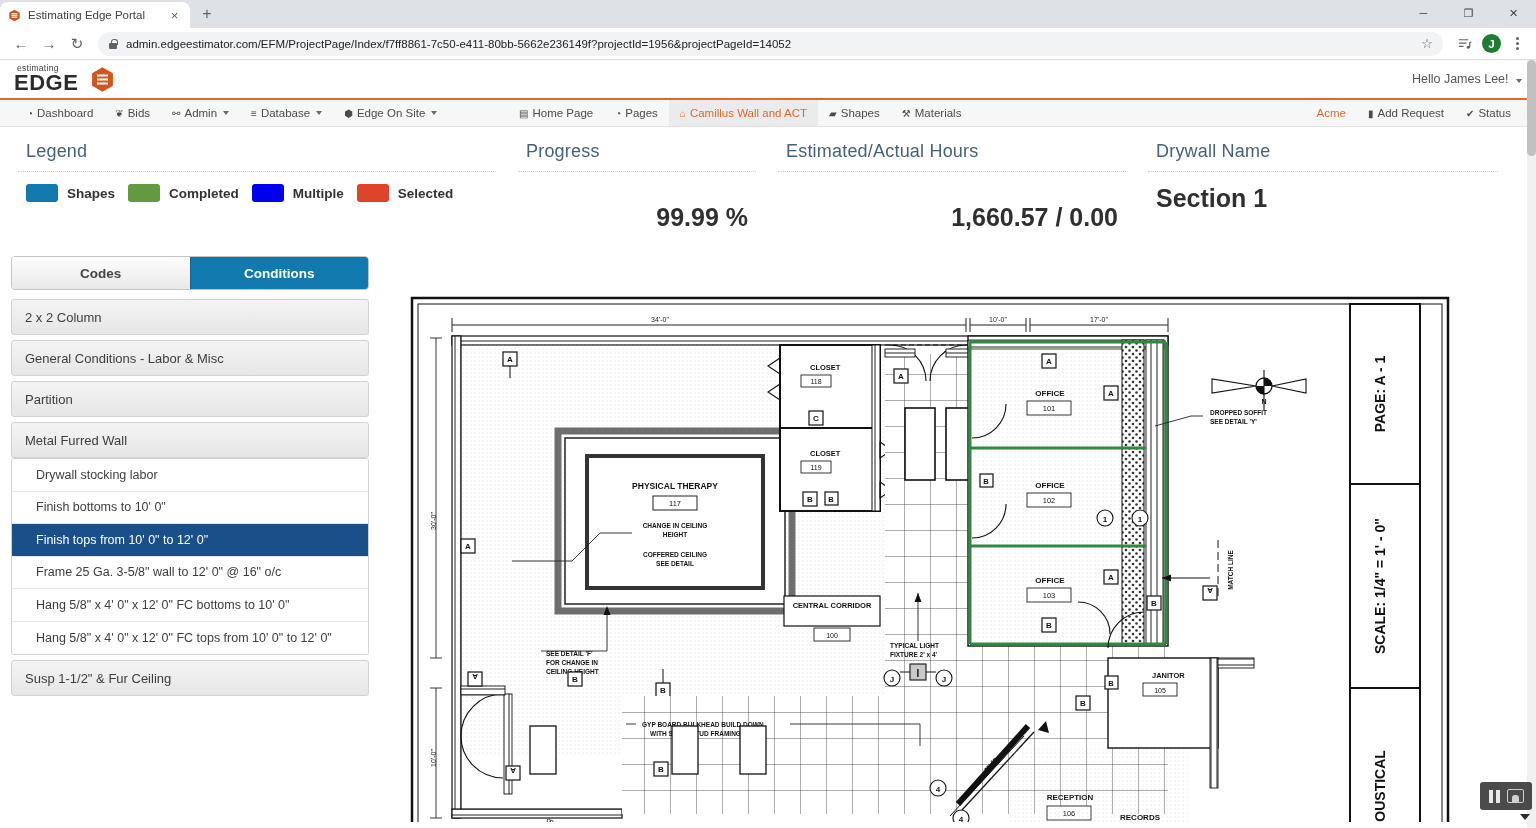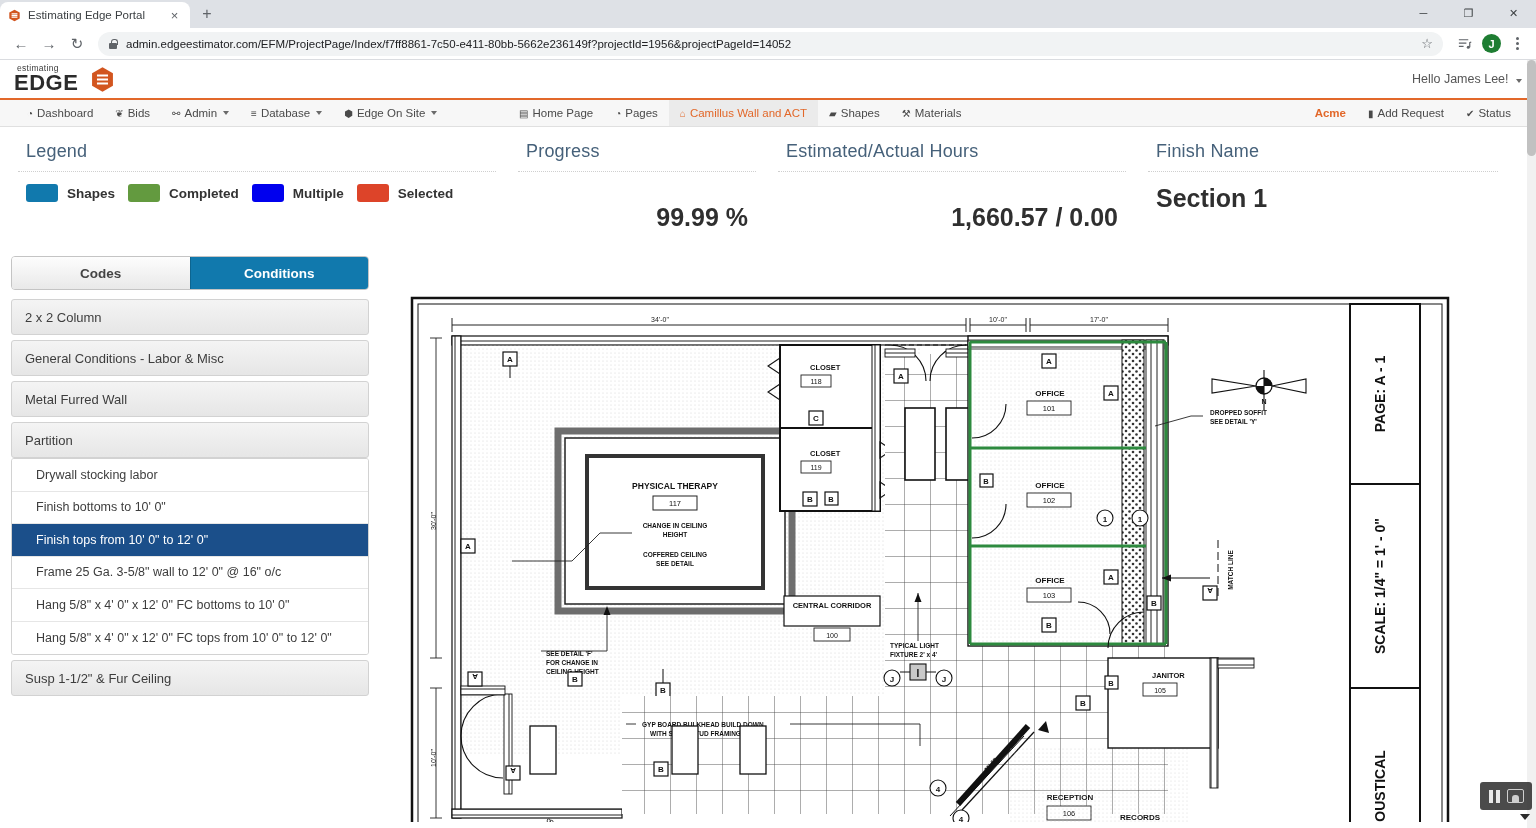--- a/index.html
+++ b/index.html
@@ -119,21 +119,21 @@
   .nav-left { padding-left: 16px; }
   .nav-center { position: absolute; left: 508px; top: 0; bottom: 0; }
   .nav-right { position: absolute; right: 14px; top: 0; bottom: 0; }
   .nav-item {
     display: flex; align-items: center; gap: 4px; padding: 0 11px;
     white-space: nowrap; color: #4a4a4a;
   }
   .nav-item.active {
     background: #ebebeb; color: #e2682a; font-weight: normal;
   }
-  .nav-item.brand { color: #e2682a; font-weight: bold; }
+  .nav-item.brand { color: #e2682a; font-weight: normal; }
   .caret {
     width: 0; height: 0; border-left: 3.5px solid transparent;
     border-right: 3.5px solid transparent; border-top: 4px solid #6a6a6a;
     margin-left: 2px;
   }
   .nic { font-size: 10px; display: inline-flex; align-items: center; }
 
   
   .kpi-row {
     display: flex; padding: 10px 18px 0 18px; gap: 22px;
@@ -388,21 +388,21 @@
       </div>
 
       <div class="kpi hours">
         <div class="kpi-title">Estimated/Actual Hours</div>
         <div class="kpi-body">
           <div class="kpi-value right">1,660.57 / 0.00</div>
         </div>
       </div>
 
       <div class="kpi section">
-        <div class="kpi-title">Finish Name</div>
+        <div class="kpi-title">Drywall Name</div>
         <div class="kpi-body">
           <div class="kpi-value">Section 1</div>
         </div>
       </div>
     </div>
 
     <div class="content">
 
       <div class="left-panel">
         <div class="seg" id="segTabs">
@@ -414,24 +414,24 @@
             </div>
           </div>
         <div id="condList">
             <div class="cond-item">
               <span>2 x 2 Column</span>
             </div>
             <div class="cond-item">
               <span>General Conditions - Labor &amp; Misc</span>
             </div>
             <div class="cond-item">
+              <span>Partition</span>
+            </div>
+            <div class="cond-item">
               <span>Metal Furred Wall</span>
-            </div>
-            <div class="cond-item">
-              <span>Partition</span>
             </div>
             <div class="sublist">
               <div class="sub-item">
                 <span>Drywall stocking labor</span>
               </div>
               <div class="sub-item">
                 <span>Finish bottoms to 10' 0"</span>
               </div>
               <div class="sub-item sel">
                 <span>Finish tops from 10' 0" to 12' 0"</span>

